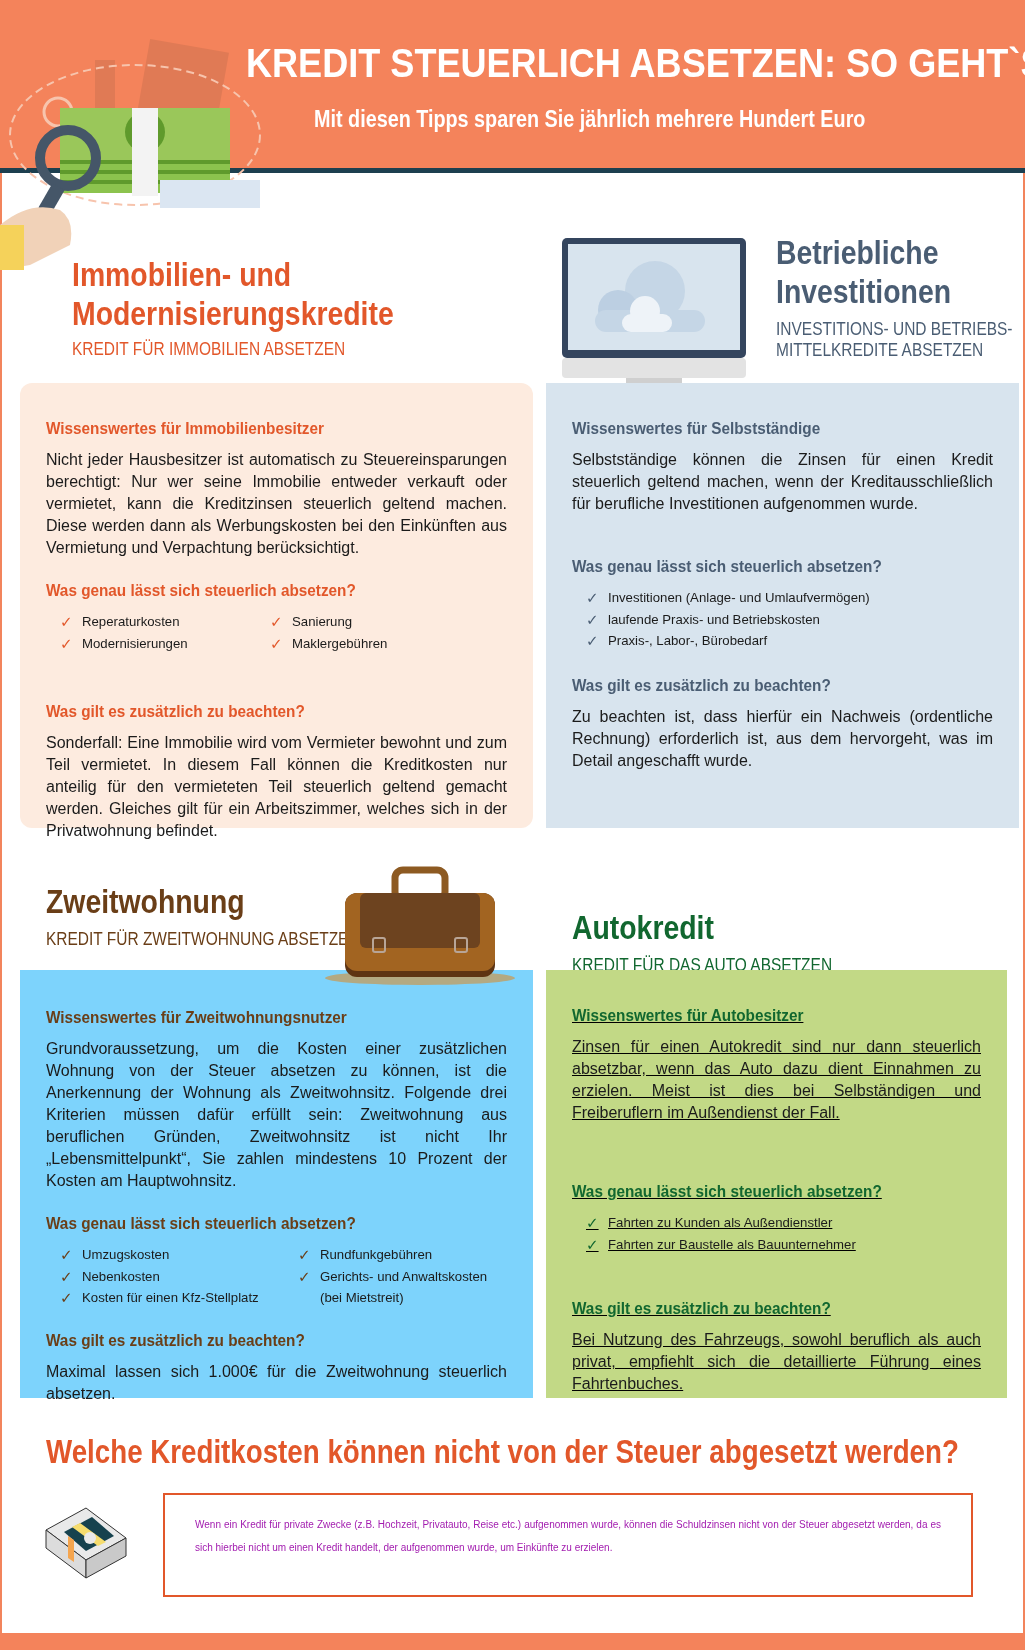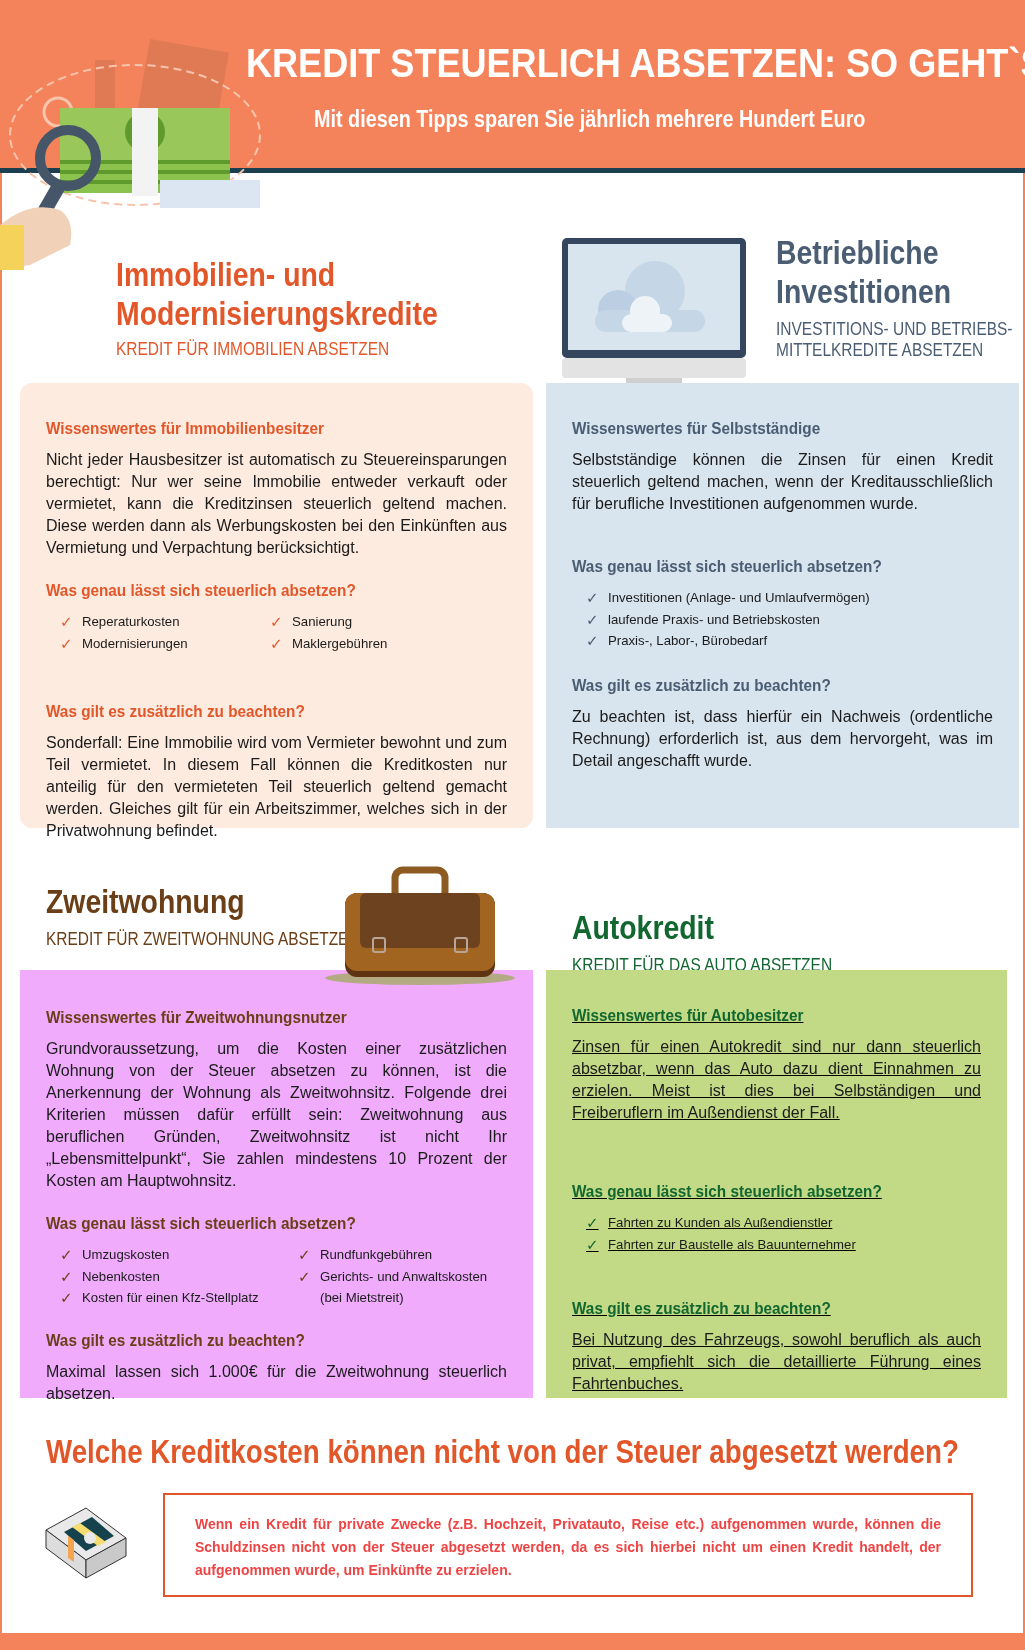--- a/index.html
+++ b/index.html
@@ -33,34 +33,34 @@
               transform: scaleX(0.9); transform-origin: left top; }
   .panel p { font-size: 16px; line-height: 22px; color: #1b1b1b; text-align: justify; }
   .checks { list-style: none; display: grid; grid-template-columns: 1fr 1fr; column-gap: 10px; margin: 0 0 0 14px; }
   .checks.single { grid-template-columns: 1fr; }
   .checks li { font-size: 13.2px; line-height: 21.5px; color: #1b1b1b; display: flex; align-items: flex-start; }
   .checks li .ck { width: 22px; flex: 0 0 22px; font-weight: bold; font-size: 15px; }
   .block { margin-bottom: 22px; }
 
   .p-immo { left: 20px; top: 383px; width: 513px; height: 445px; background: #fdebdf; border-radius: 12px; }
   .p-betr { left: 546px; top: 383px; width: 473px; height: 445px; background: #d8e4ee; }
-  .p-zweit { left: 20px; top: 970px; width: 513px; height: 428px; background: #f0abfc; }
+  .p-zweit { left: 20px; top: 970px; width: 513px; height: 428px; background: #7dd3fc; }
   .p-auto { left: 546px; top: 970px; width: 461px; height: 428px; background: #c2d986; text-decoration: underline; }
 
   .c-orange { color: #e2572a; }
   .c-slate { color: #4a5d73; }
   .c-brown { color: #6a3e17; }
   .c-green { color: #11672f; }
 
   
   .bottom-title { position: absolute; left: 46px; top: 1433px; font-weight: bold; font-size: 33px; color: #e2572a;
                   white-space: nowrap; transform: scaleX(0.84); transform-origin: left top; }
   .bottom-box { position: absolute; left: 163px; top: 1493px; width: 810px; height: 104px;
                 border: 2px solid #e2572a; padding: 18px 30px; }
-  .bottom-box p { font-size: 14px; line-height: 23px; color: #ef4444; font-weight: bold; text-align: justify; }
+  .bottom-box p { font-size: 10px; line-height: 23px; color: #a21caf; font-weight: normal; text-align: justify; }
   .bottom-icon { position: absolute; left: 44px; top: 1500px; width: 84px; height: 84px; }
   .footer-bar { position: absolute; left: 0; top: 1633px; width: 1025px; height: 17px; background: #f4835b; }
 
   .monitor { position: absolute; left: 560px; top: 236px; width: 190px; height: 190px; }
   .briefcase { position: absolute; left: 320px; top: 865px; width: 200px; height: 125px; }
 </style>
 </head>
 <body>
 
 <div class="frame"></div>
@@ -83,21 +83,21 @@
   <rect x="60" y="150" width="170" height="4" fill="#5f9a2c"></rect>
   <rect x="60" y="160" width="170" height="4" fill="#5f9a2c"></rect>
   <rect x="132" y="88" width="26" height="88" fill="#f3f3f3"></rect>
   <rect x="160" y="160" width="100" height="28" fill="#dbe6f2"></rect>
   <circle cx="68" cy="138" r="28" fill="none" stroke="#455668" stroke-width="10"></circle>
   <rect x="45" y="165" width="14" height="28" fill="#455668" transform="rotate(30 52 178)"></rect>
   <path d="M0 205 Q30 180 60 190 Q75 200 70 225 L30 245 L0 250 Z" fill="#f1d2b8"></path>
   <rect x="0" y="205" width="24" height="45" fill="#f5d25a"></rect>
 </svg>
 
-<div class="sec-head" style="left:72px; top:255px;margin-left:44px;">
+<div class="sec-head" style="left:72px; top:255px;">
   <div class="sec-title c-orange">Immobilien- und</div>
   <div class="sec-title c-orange">Modernisierungskredite</div>
   <div class="sec-sub c-orange">KREDIT FÜR IMMOBILIEN ABSETZEN</div>
 </div>
 
 <svg class="monitor" viewBox="0 0 190 190">
   <rect x="2" y="2" width="184" height="120" rx="5" fill="#34455e"></rect>
   <rect x="8" y="8" width="172" height="106" fill="#d8e4ee"></rect>
   <circle cx="95" cy="55" r="30" fill="#c5d6e6"></circle>
   <circle cx="58" cy="74" r="20" fill="#bccfe2"></circle>

